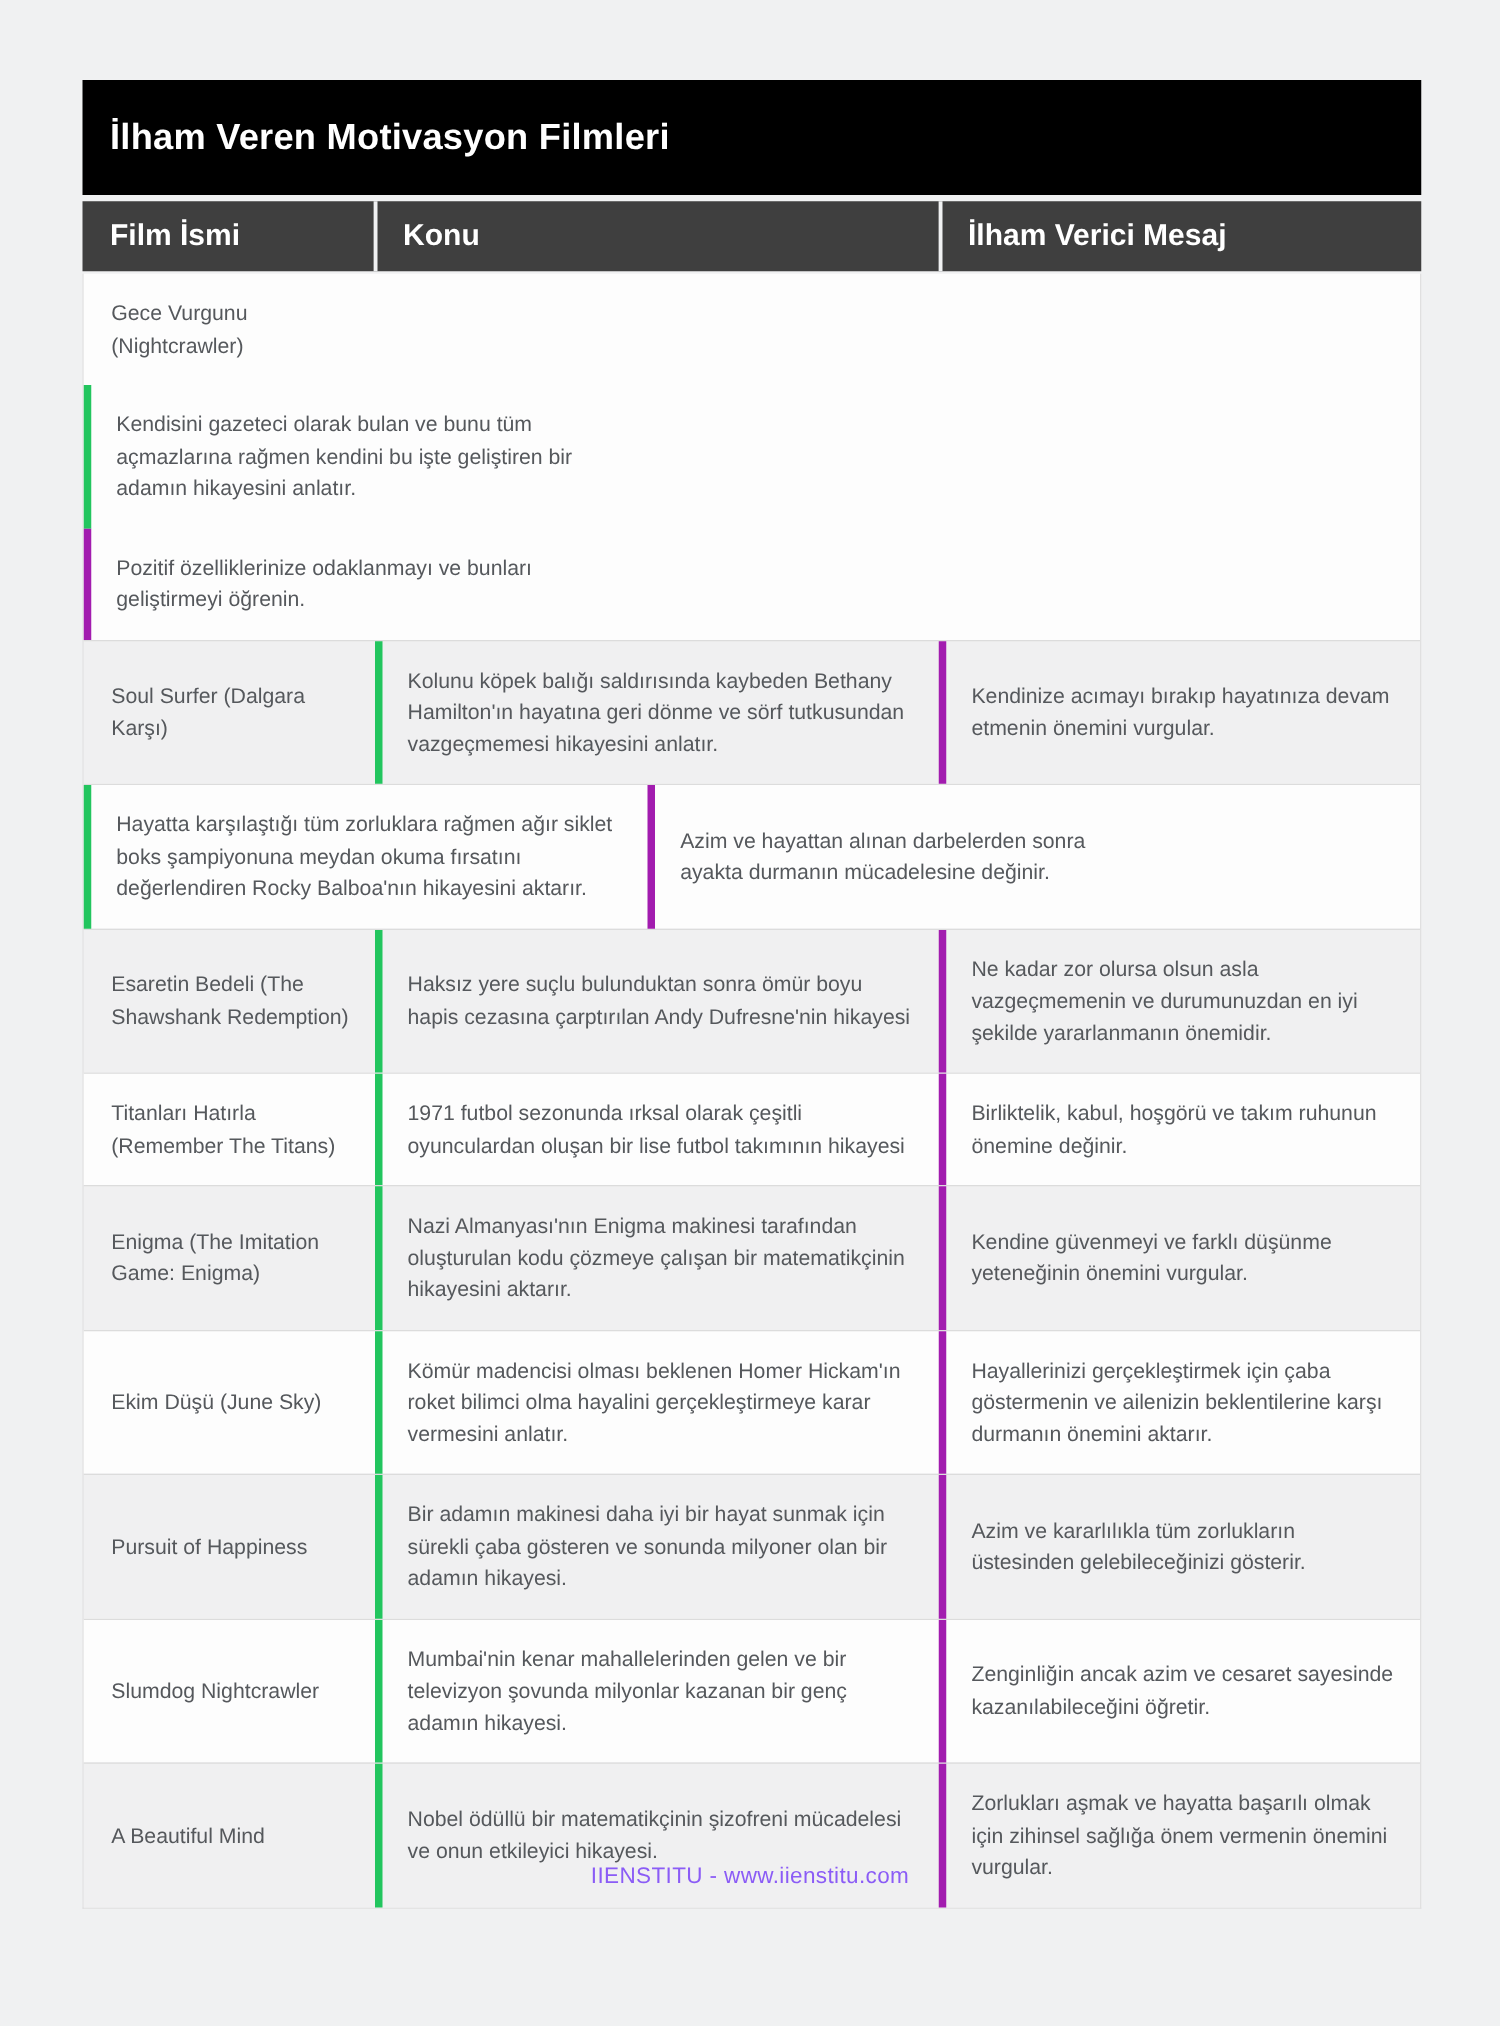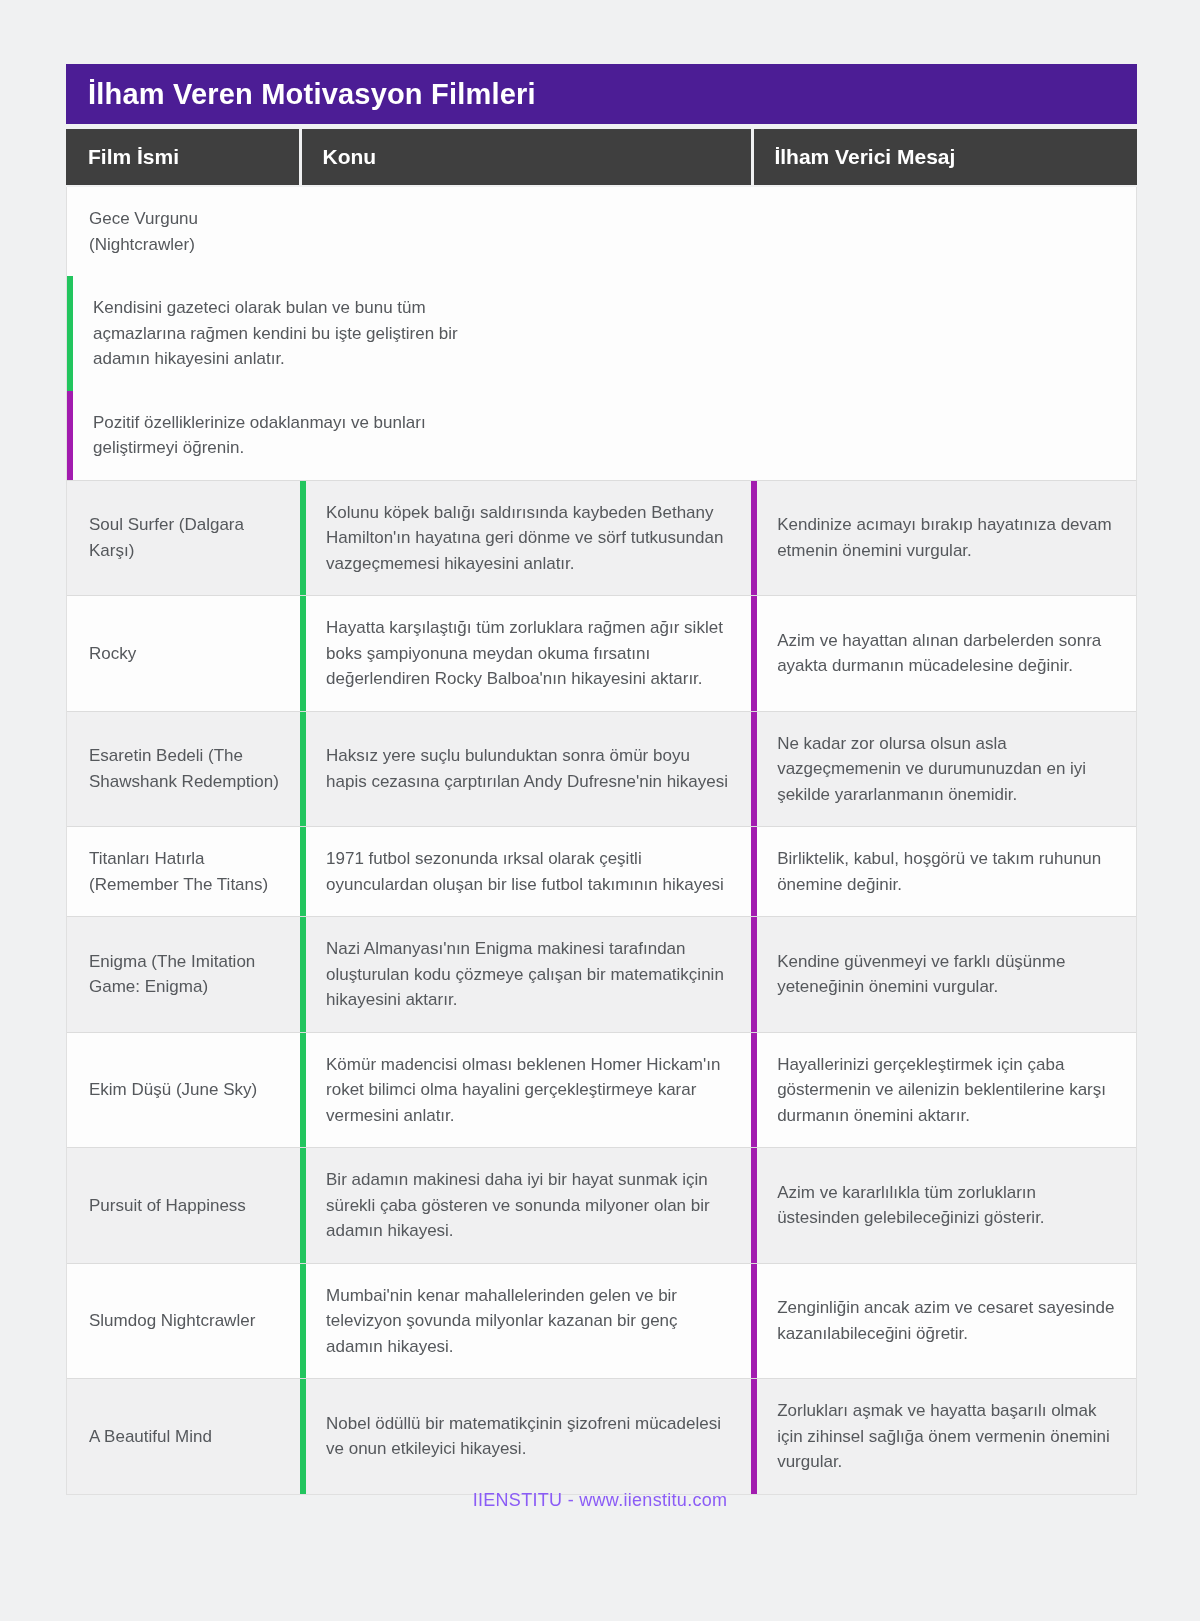--- a/index.html
+++ b/index.html
@@ -15,42 +15,42 @@
     position: relative;
     overflow: hidden;
   }
   .table-wrap {
     position: absolute;
     left: 66px;
     top: 64px;
     width: 1071px;
   }
   .title-bar {
-    background: #4c1d95;
+    background: #000000;
     color: #ffffff;
-    height: 60px;
+    height: 92px;
     display: flex;
     align-items: center;
     padding-left: 22px;
     margin-bottom: 5px;
   }
   .title-bar h1 {
     font-size: 29px;
     font-weight: bold;
     letter-spacing: 0.2px;
   }
   .head-row {
     display: flex;
     margin-bottom: 2px;
   }
   .hcell {
     background: #3f3f3f;
     color: #ffffff;
     font-weight: bold;
-    font-size: 21px;
+    font-size: 24px;
     height: 56px;
     display: flex;
     align-items: center;
     padding: 12px 20px;
   }
   .hcell.c1 { width: 21.8%; padding-left: 22px; }
   .hcell.c2 { width: 42.2%; border-left: 3px solid #f0f1f2; }
   .hcell.c3 { width: 36%;   border-left: 3px solid #f0f1f2; }
   .tbody {
     border: 1px solid #e0e0e0;
@@ -106,21 +106,20 @@
         <div class="cell c1">Gece Vurgunu (Nightcrawler)</div>
         <div class="cell c2">Kendisini gazeteci olarak bulan ve bunu tüm açmazlarına rağmen kendini bu işte geliştiren bir adamın hikayesini anlatır.</div>
         <div class="cell c3">Pozitif özelliklerinize odaklanmayı ve bunları geliştirmeyi öğrenin.</div>
       </div>
       <div class="row even">
         <div class="cell c1">Soul Surfer (Dalgara Karşı)</div>
         <div class="cell c2">Kolunu köpek balığı saldırısında kaybeden Bethany Hamilton'ın hayatına geri dönme ve sörf tutkusundan vazgeçmemesi hikayesini anlatır.</div>
         <div class="cell c3">Kendinize acımayı bırakıp hayatınıza devam etmenin önemini vurgular.</div>
       </div>
       <div class="row odd">
-        <div class="cell c1">Rocky</div>
         <div class="cell c2">Hayatta karşılaştığı tüm zorluklara rağmen ağır siklet boks şampiyonuna meydan okuma fırsatını değerlendiren Rocky Balboa'nın hikayesini aktarır.</div>
         <div class="cell c3">Azim ve hayattan alınan darbelerden sonra ayakta durmanın mücadelesine değinir.</div>
       </div>
       <div class="row even">
         <div class="cell c1">Esaretin Bedeli (The Shawshank Redemption)</div>
         <div class="cell c2">Haksız yere suçlu bulunduktan sonra ömür boyu hapis cezasına çarptırılan Andy Dufresne'nin hikayesi</div>
         <div class="cell c3">Ne kadar zor olursa olsun asla vazgeçmemenin ve durumunuzdan en iyi şekilde yararlanmanın önemidir.</div>
       </div>
       <div class="row odd">
         <div class="cell c1">Titanları Hatırla (Remember The Titans)</div>

